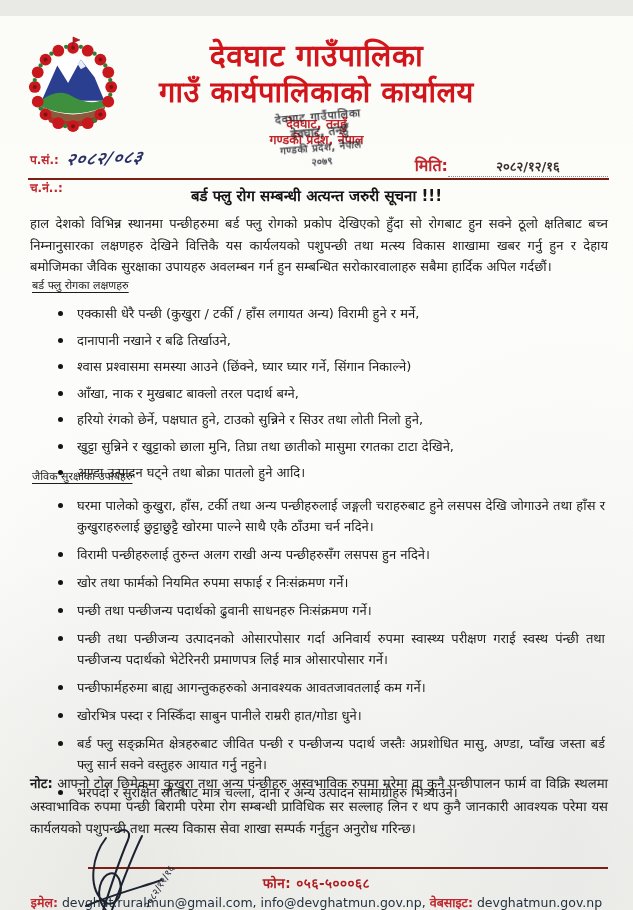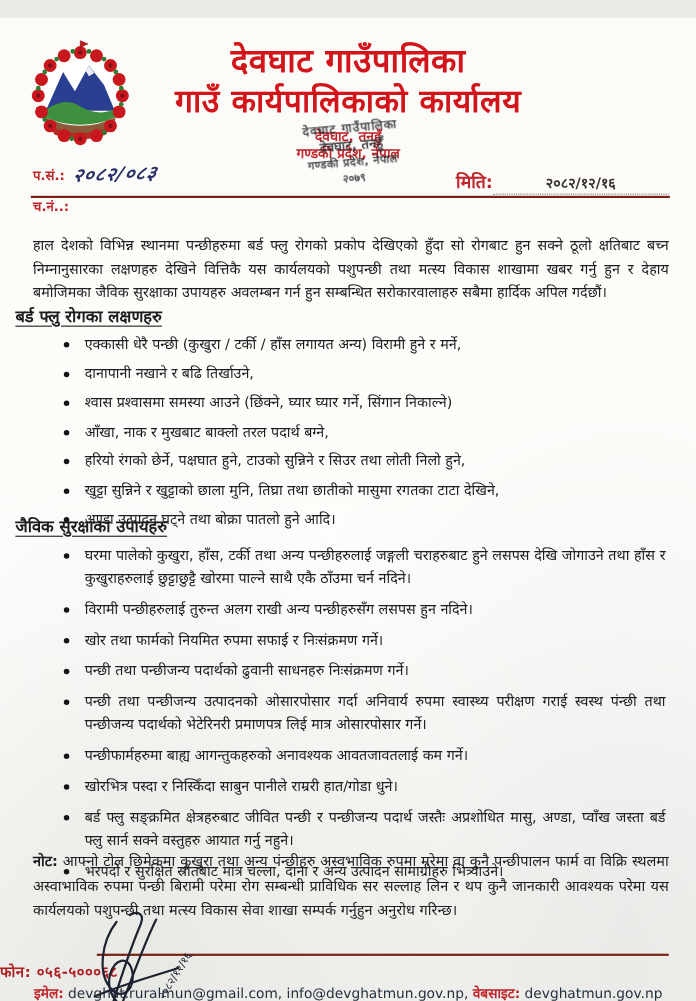--- a/index.html
+++ b/index.html
@@ -47,21 +47,21 @@
                font-size:13px; color:#3a2f2f; font-weight:600; padding:0 4px 1px; }
 
   .rule-top { position:absolute; left:28px; right:24px; top:162px; border-top:2px solid #7c2016; }
 
   
   .notice-title { position:absolute; left:0; right:0; top:169px; text-align:center;
                   font-size:15px; font-weight:700; color:#151515; }
   .intro { position:absolute; left:30px; right:25px; top:197px;
            font-size:13px; line-height:21.5px; text-align:justify; }
 
-  .sec-head { position:absolute; left:14px; font-size:15px; font-weight:700;
+  .sec-head { position:absolute; left:32px; font-size:11px; font-weight:400;
               text-decoration:underline; text-underline-offset:3px; }
   .sec1-head { top:261px; }
   .sec2-head { top:452px; }
 
   ul.bullets { position:absolute; left:58px; right:28px; list-style:none; }
   .list1 { top:287px; }
   .list2 { top:479px; }
   ul.bullets li { display:flex; font-size:13px; line-height:21px; }
   .list1 li { margin-bottom:5.5px; }
   .list2 li { margin-bottom:7px; }
@@ -69,21 +69,21 @@
             background:#141414; margin:8px 14px 0 0; }
   .li-text { flex:1; text-align:justify; }
 
   .note { position:absolute; left:30px; right:25px; top:757px;
           font-size:13.2px; line-height:22.5px; text-align:justify; }
   .note-label { font-weight:700; }
 
   
   .signature { position:absolute; left:78px; top:810px; width:135px; height:98px; z-index:3; }
   .rule-bottom { position:absolute; left:88px; right:25px; top:851px; border-top:2px solid #7c2016; z-index:1; }
-  .phone-line { position:absolute; left:0; right:0; top:858px; 
+  .phone-line { position:absolute; left:0; right:0; top:858px; text-align:center;
                 color:#b01d20; font-weight:700; font-size:13.5px; letter-spacing:.5px; z-index:2; }
   .email-line { position:absolute; left:0; right:0; top:878px; text-align:center;
                 font-size:12.5px; z-index:2; }
   .red-label { color:#c0272d; font-weight:700; }
   .dark-val  { color:#22303e; }
 </style>
 </head>
 <body>
 
 <div class="page">
@@ -172,20 +172,21 @@
     </div>
   </div>
 
   <div class="date-block">
     <span class="date-label">मिति:</span>
     <span class="date-dots">२०८२/१२/१६</span>
   </div>
 
   <div class="rule-top"></div>
 
+  <div class="notice-title">बर्ड फ्लु रोग सम्बन्धी अत्यन्त जरुरी सूचना !!!</div>
 
   <div class="intro">हाल देशको विभिन्न स्थानमा पन्छीहरुमा बर्ड फ्लु रोगको प्रकोप देखिएको हुँदा सो रोगबाट हुन सक्ने ठूलो क्षतिबाट बच्न निम्नानुसारका लक्षणहरु देखिने वित्तिकै यस कार्यलयको पशुपन्छी तथा मत्स्य विकास शाखामा खबर गर्नु हुन र देहाय बमोजिमका जैविक सुरक्षाका उपायहरु अवलम्बन गर्न हुन सम्बन्धित सरोकारवालाहरु सबैमा हार्दिक अपिल गर्दछौं।</div>
 
   <div class="sec-head sec1-head">बर्ड फ्लु रोगका लक्षणहरु</div>
   <ul class="bullets list1">
       <li>
       <span class="bullet"></span>
       <span class="li-text">एक्कासी धेरै पन्छी (कुखुरा / टर्की / हाँस लगायत अन्य) विरामी हुने र मर्ने,</span>
     </li>
       <li>

